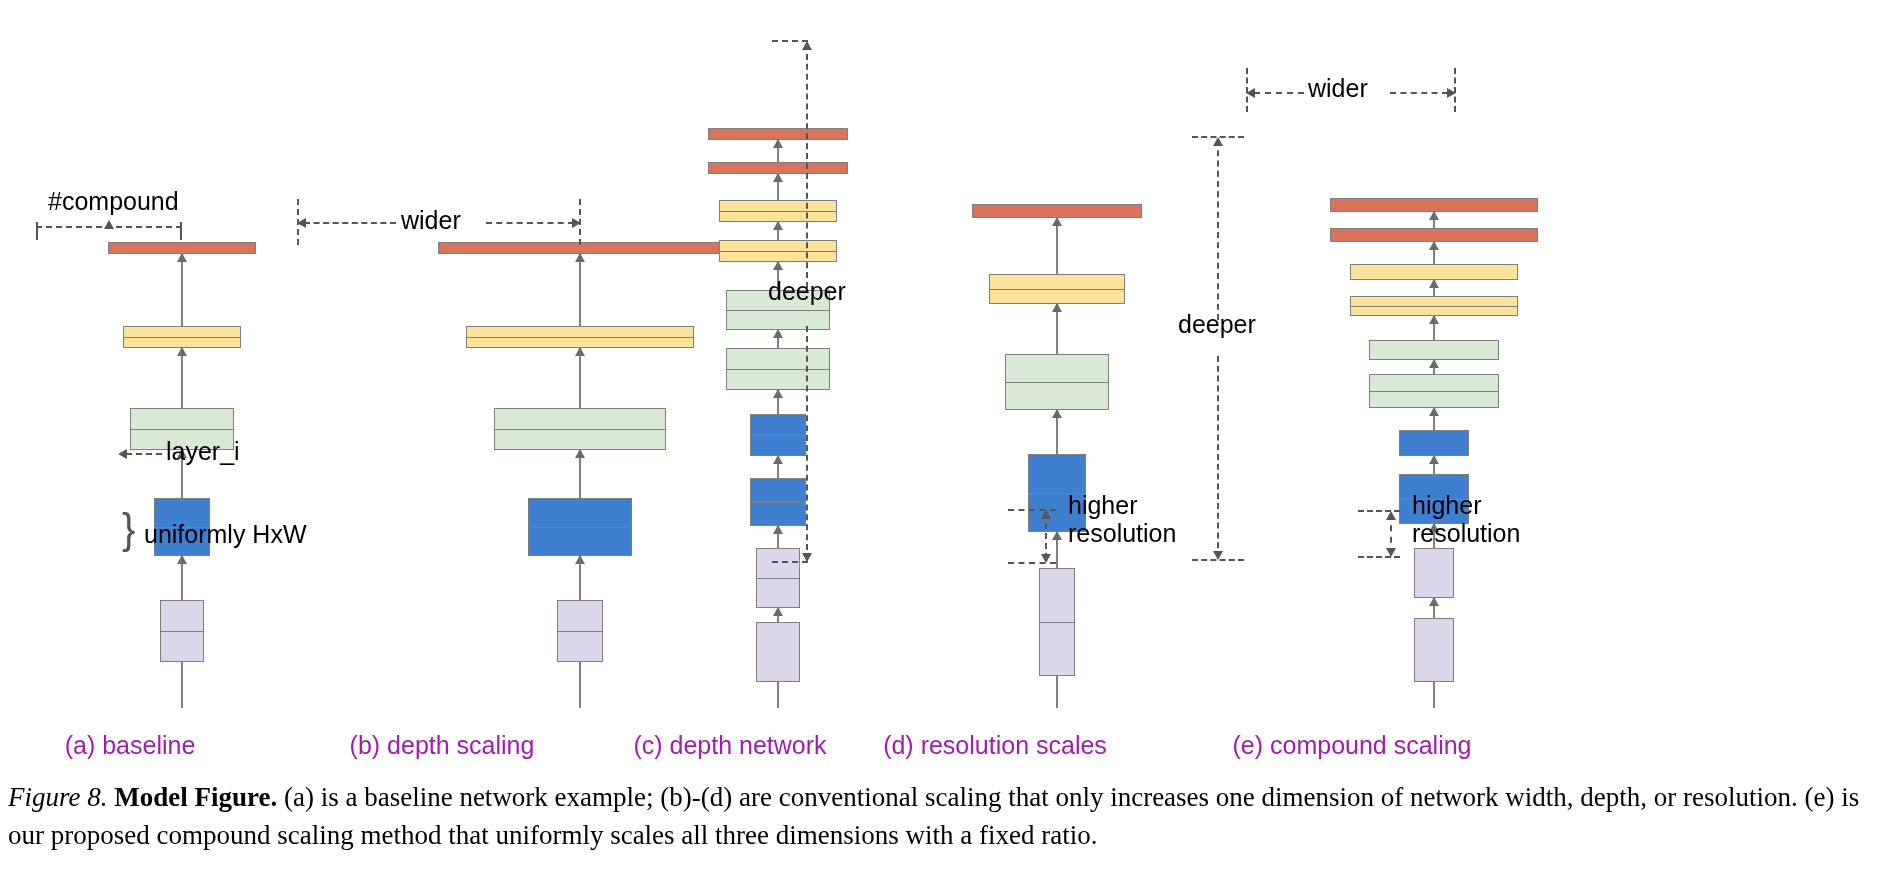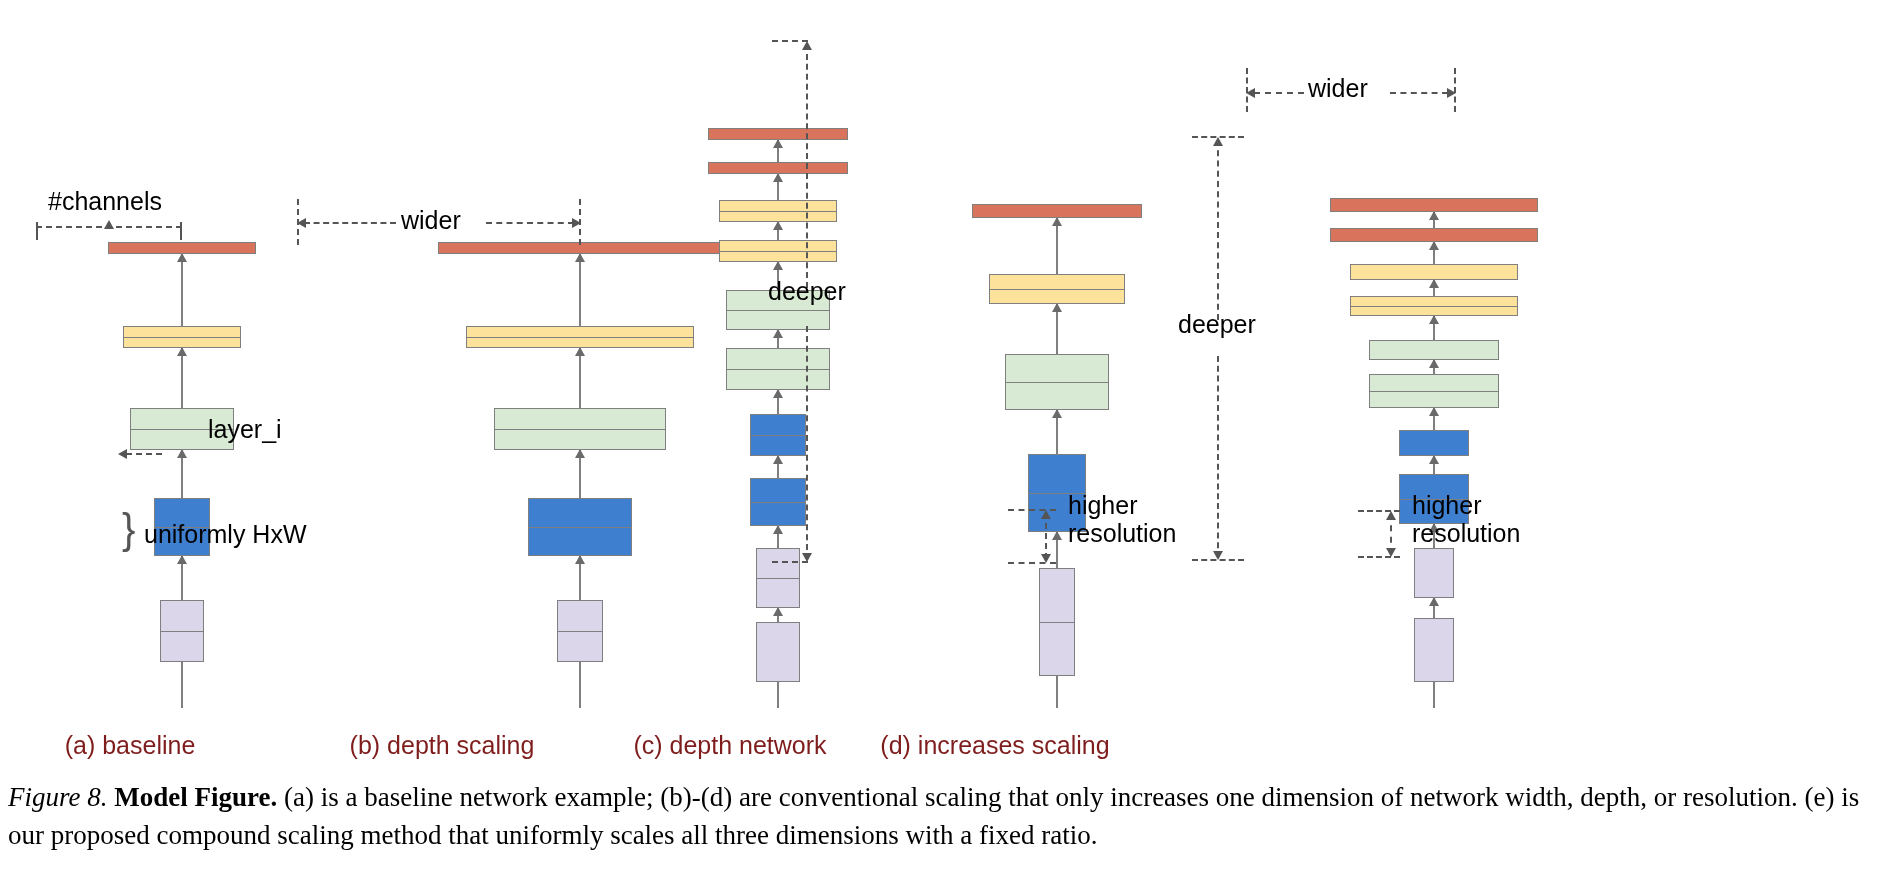--- a/index.html
+++ b/index.html
@@ -37,21 +37,21 @@
     flex-direction: column-reverse;
     align-items: center;
   }
   .col-caption {
     position: absolute;
     bottom: 10px;
     left: 50%;
     transform: translateX(-50%);
     white-space: nowrap;
     font-size: 25px;
-    color: #7f1d1d;
+    color: #a21caf;
     font-family: "Liberation Sans", sans-serif;
   }
 
   
   .block {
     box-sizing: border-box;
     border: 1.6px solid #7f7f7f;
     position: relative;
   }
   .block.split::after {
@@ -183,25 +183,25 @@
       <div class="arrow" style="height:60px;"></div>
       <div class="block split c-yellow" style="width:118px;height:22px;"></div>
       <div class="arrow" style="height:72px;"></div>
       <div class="block c-red" style="width:148px;height:12px;"></div>
     </div>
 
     <div class="dash-h" style="left:36px; top:216px; width:146px;"></div>
     <div class="tick-v" style="left:36px; top:212px; height:18px;"></div>
     <div class="tick-v" style="left:180px; top:212px; height:18px;"></div>
     <div class="arrowhead ah-up" style="left:104px; top:210px;"></div>
-    <div class="ann" style="left:48px; top:177px;">#channels</div>
+    <div class="ann" style="left:48px; top:177px;">#compound</div>
 
     <div class="dash-h" style="left:126px; top:443px; width:36px;"></div>
     <div class="arrowhead ah-left" style="left:118px; top:439px;"></div>
-    <div class="ann" style="left:166px; top:405px;margin-left:42px;">layer_i</div>
+    <div class="ann" style="left:166px; top:427px;">layer_i</div>
 
     <div class="brace" style="left:122px; top:496px;">}</div>
     <div class="ann" style="left:144px; top:510px;">uniformly HxW</div>
 
     <div class="col-caption" style="left:130px; transform:translateX(-50%);">(a) baseline</div>
   </div>
 
   <div class="column" style="left:296px; width:320px;">
     <div class="stack" style="left:142px; transform:none;">
 
@@ -282,21 +282,21 @@
     <div class="dash-h" style="left:128px; top:499px; width:48px;"></div>
     <div class="dash-h" style="left:128px; top:552px; width:48px;"></div>
     <div class="dash-v" style="left:165px; top:503px; height:46px;"></div>
     <div class="arrowhead ah-up" style="left:161px; top:500px;"></div>
     <div class="arrowhead ah-down" style="left:161px; top:544px;"></div>
     <div class="ann two-line" style="left:188px; top:481px;">
       <span>higher</span><br>
       <span>resolution</span>
     </div>
 
-    <div class="col-caption" style="left:115px; transform:translateX(-50%);">(d) increases scaling</div>
+    <div class="col-caption" style="left:115px; transform:translateX(-50%);">(d) resolution scales</div>
   </div>
 
   <div class="column" style="left:1170px; width:714px;">
     <div class="stack" style="left:160px; transform:none;">
 
       <div class="tail" style="height:26px;"></div>
       <div class="block c-purple" style="width:40px;height:64px;"></div>
       <div class="arrow" style="height:20px;"></div>
       <div class="block c-purple" style="width:40px;height:50px;"></div>
       <div class="arrow" style="height:24px;"></div>
@@ -336,17 +336,18 @@
     <div class="dash-h" style="left:188px; top:500px; width:42px;"></div>
     <div class="dash-h" style="left:188px; top:546px; width:42px;"></div>
     <div class="dash-v" style="left:220px; top:504px; height:40px;"></div>
     <div class="arrowhead ah-up" style="left:216px; top:501px;"></div>
     <div class="arrowhead ah-down" style="left:216px; top:538px;"></div>
     <div class="ann two-line" style="left:242px; top:481px;">
       <span>higher</span><br>
       <span>resolution</span>
     </div>
 
+    <div class="col-caption" style="left:182px; transform:translateX(-50%);">(e) compound scaling</div>
   </div>
 
 </div>
 
 <div id="caption"><span class="fig-label">Figure 8.</span> <span class="fig-title">Model Figure.</span><span> (a) is a baseline network example; (b)-(d) are conventional scaling that only increases one dimension of network width, depth, or resolution. (e) is our proposed compound scaling method that uniformly scales all three dimensions with a fixed ratio.</span></div>
 
 </body></html>

